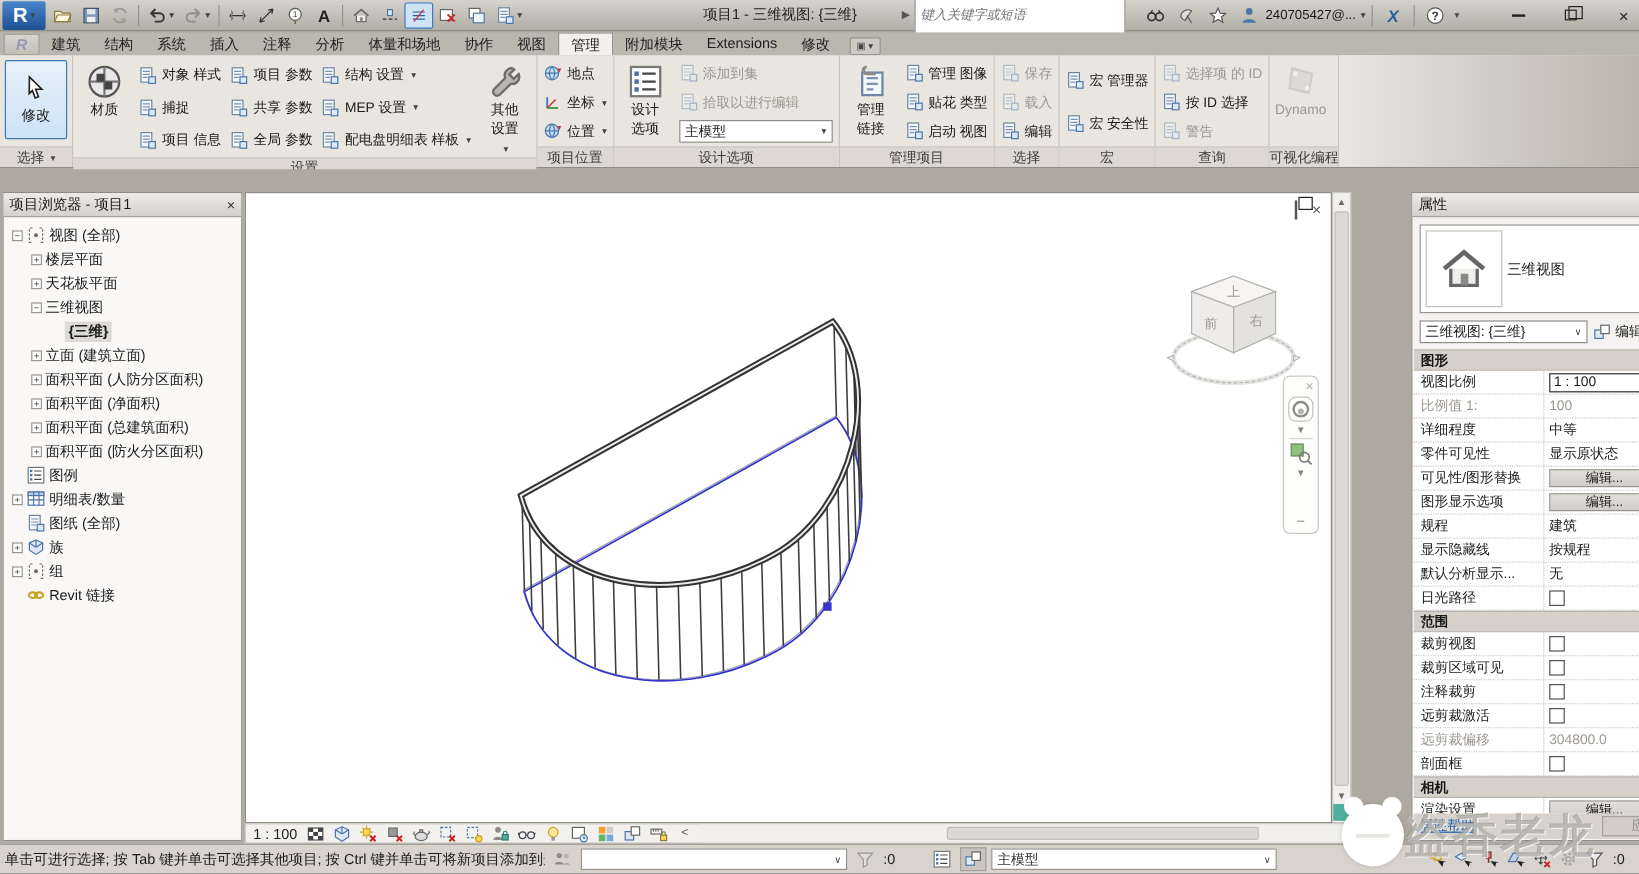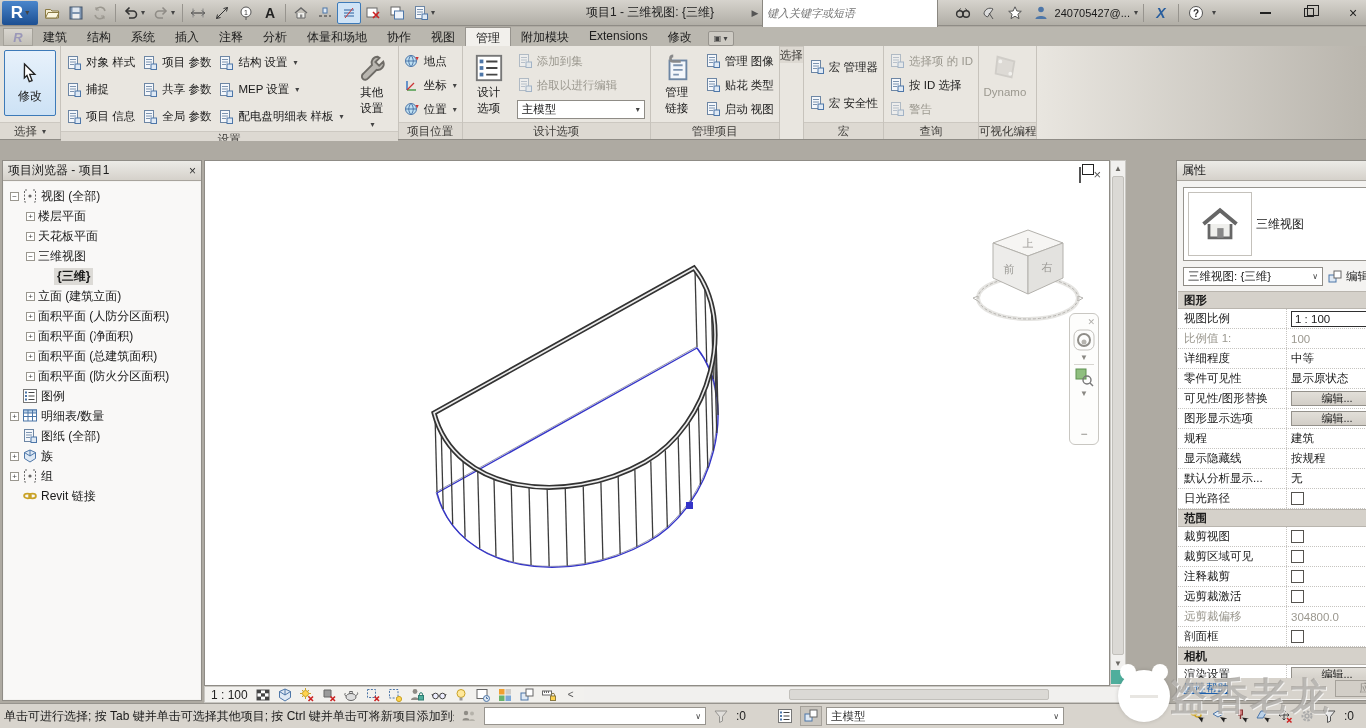--- a/index.html
+++ b/index.html
@@ -564,20 +564,26 @@
         </div>
       </div>
       <div class="plabel">
         <span>选择</span>
           <span class="dd">▾</span>
       </div>
     </div>
     <div id="rpanels" style="display:flex;">
         <div class="rpanel">
           <div class="pbody">
+            <div class="bigbtn">
+              <svg class="i32">
+                <use href="#s-sphere"></use>
+              </svg>
+              <span>材质</span>
+            </div>
             <div class="rcol">
               <div class="sitem">
                 <svg class="i16">
                   <use href="#s-doc"></use>
                 </svg>
                 <span>对象 样式</span>
               </div>
               <div class="sitem">
                 <svg class="i16">
                   <use href="#s-doc"></use>
@@ -736,20 +742,42 @@
                 </svg>
                 <span>启动 视图</span>
               </div>
             </div>
           </div>
           <div class="plabel">
             <span>管理项目</span>
           </div>
         </div>
         <div class="rpanel">
+          <div class="pbody">
+            <div class="rcol">
+              <div class="sitem dis">
+                <svg class="i16">
+                  <use href="#s-doc"></use>
+                </svg>
+                <span>保存</span>
+              </div>
+              <div class="sitem dis">
+                <svg class="i16">
+                  <use href="#s-doc"></use>
+                </svg>
+                <span>载入</span>
+              </div>
+              <div class="sitem">
+                <svg class="i16">
+                  <use href="#s-doc"></use>
+                </svg>
+                <span>编辑</span>
+              </div>
+            </div>
+          </div>
           <div class="plabel">
             <span>选择</span>
           </div>
         </div>
         <div class="rpanel">
           <div class="pbody">
             <div class="rcol">
               <div class="sitem">
                 <svg class="i16">
                   <use href="#s-doc"></use>

